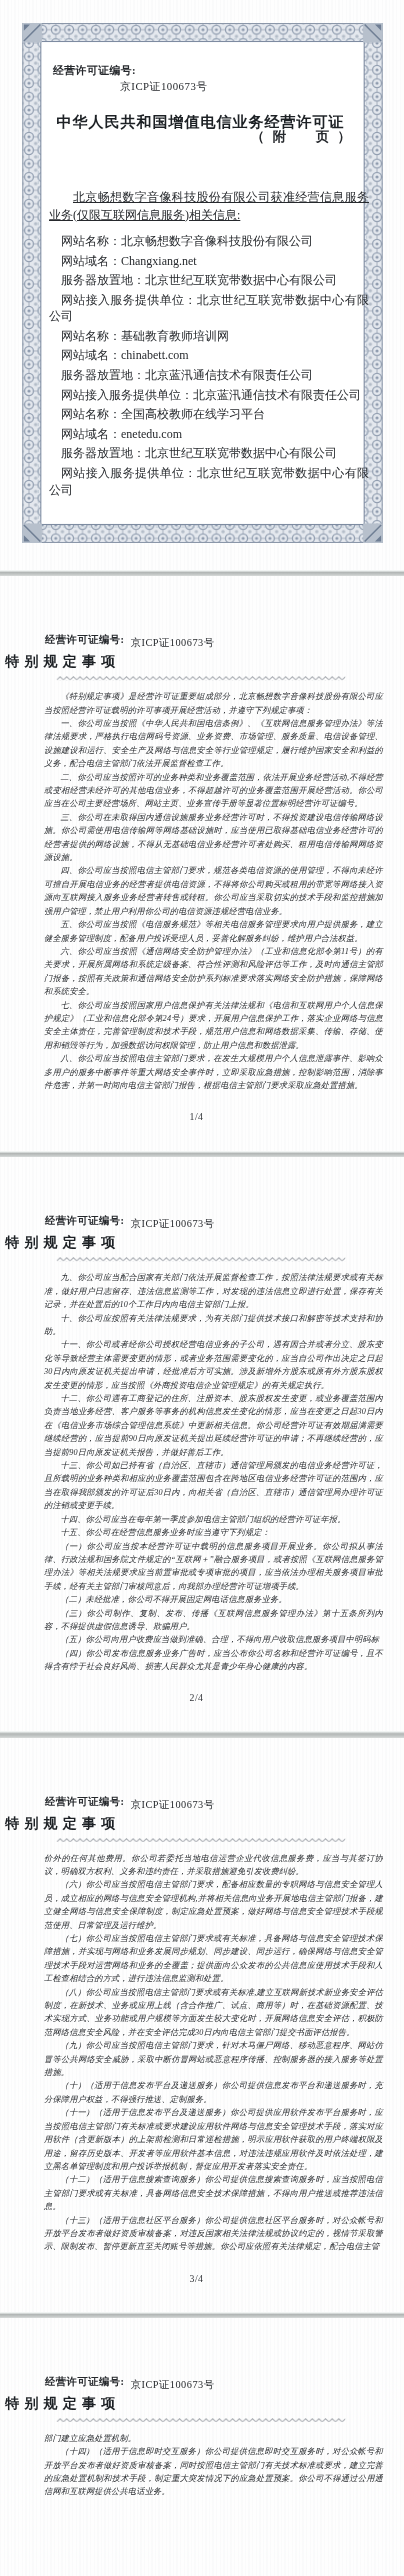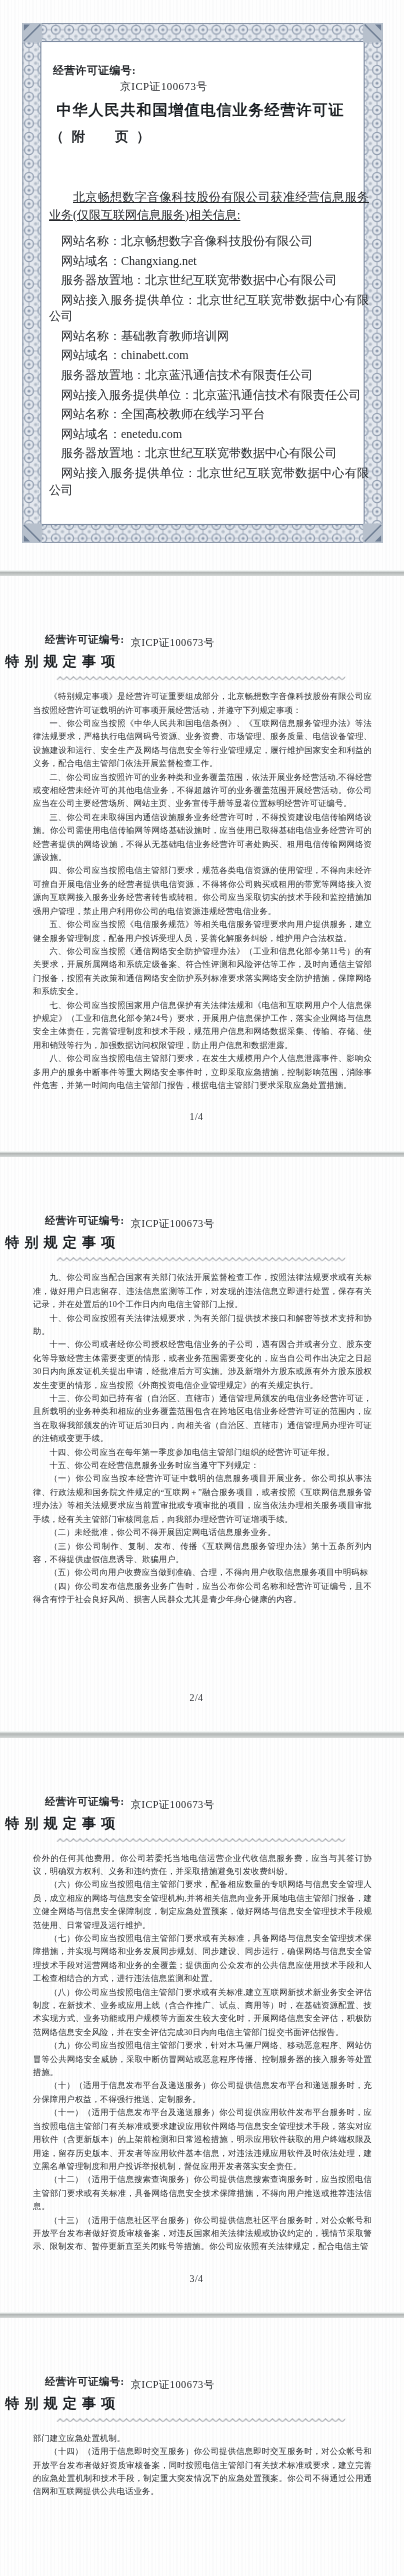--- a/index.html
+++ b/index.html
@@ -28,36 +28,36 @@
   .sep{
     height:6.2px;width:405px;
     background:linear-gradient(180deg,#e4e8e7 0%,#b3b7b6 30%,#c2c6c5 65%,#d8dbda 100%);
     border-top:0.5px solid #f1f4f3;
     box-sizing:border-box;
   }
   
   .cert-border{position:absolute;left:22px;top:23px;}
   .c-lic-label{position:absolute;left:53px;top:64px;font-size:10.8px;font-weight:600;letter-spacing:0.5px;}
   .c-lic-num{position:absolute;left:120px;top:80px;font-size:10.8px;letter-spacing:0.5px;}
-  .c-title{position:absolute;left:42px;right:42px;top:101px;margin:0;text-align:center;
+  .c-title{position:absolute;left:42px;right:42px;top:101px;margin:12px;text-align:center;
     font-size:15px;font-weight:700;letter-spacing:1px;color:#1d2125;}
-  .c-sub{position:absolute;left:42px;right:42px;top:128px;text-align:left;
+  .c-sub{position:absolute;left:42px;right:42px;top:128px;text-align:right;
     font-size:13.4px;font-weight:700;letter-spacing:8.2px;text-indent:8.2px;}
   .c-intro{position:absolute;left:49px;top:189px;width:320px;margin:0;
     font-size:12px;line-height:17.5px;text-indent:2em;text-align:justify;text-decoration:underline;}
   .c-entries{position:absolute;left:49px;top:233px;width:320px;}
   .c-entries p{margin:0 0 3.1px 0;font-size:12px;line-height:16.5px;text-indent:1em;text-align:justify;}
   
   .p-header{position:absolute;left:45px;top:57px;white-space:nowrap;}
   .p-header .lbl{font-size:10.3px;font-weight:600;letter-spacing:0.5px;}
   .p-header .num{font-size:10.3px;letter-spacing:0.5px;position:relative;top:3.1px;margin-left:6.2px;}
   .p-title{position:absolute;left:0;right:0;top:77px;margin:0;text-align:left;
     font-size:14px;font-weight:700;letter-spacing:5.2px;text-indent:5.2px;color:#1d2125;}
   .zigzag{position:absolute;top:100px;left:50%;transform:translateX(-50%);}
-  .p-body{position:absolute;left:33px;top:114px;width:339px;}
+  .p-body{position:absolute;left:44px;top:114px;width:339px;font-style:italic;}
   .p-body p{margin:0;font-size:8.2px;line-height:13.4px;letter-spacing:0.2px;
     text-align:justify;text-indent:2em;}
   .p-body p.cont{text-indent:0;}
   .pageno{position:absolute;left:0;right:8px;top:535px;text-align:center;
     font-size:9.8px;letter-spacing:0.5px;color:#34373b;}
   .defs-holder{position:absolute;width:0;height:0;overflow:hidden;}
 </style>
 </head>
 <body>
 
@@ -167,20 +167,21 @@
       <span class="lbl">经营许可证编号:</span><span class="num">京ICP证100673号</span>
     </div>
     <h2 class="p-title">特别规定事项</h2>
     <svg class="zigzag" width="291" height="4.6" viewBox="0 0 565 9">
       <rect width="565" height="9" fill="url(#zz)"></rect>
     </svg>
     <div class="p-body">
       <p>九、你公司应当配合国家有关部门依法开展监督检查工作，按照法律法规要求或有关标准，做好用户日志留存、违法信息监测等工作，对发现的违法信息立即进行处置，保存有关记录，并在处置后的10个工作日内向电信主管部门上报。</p>
       <p>十、你公司应按照有关法律法规要求，为有关部门提供技术接口和解密等技术支持和协助。</p>
       <p>十一、你公司或者经你公司授权经营电信业务的子公司，遇有因合并或者分立、股东变化等导致经营主体需要变更的情形，或者业务范围需要变化的，应当自公司作出决定之日起30日内向原发证机关提出申请，经批准后方可实施。涉及新增外方股东或原有外方股东股权发生变更的情形，应当按照《外商投资电信企业管理规定》的有关规定执行。</p>
+      <p>十二、你公司遇有工商登记的住所、注册资本、股东股权发生变更，或业务覆盖范围内负责当地业务经营、客户服务等事务的机构信息发生变化的情形，应当在变更之日起30日内在《电信业务市场综合管理信息系统》中更新相关信息。你公司经营许可证有效期届满需要继续经营的，应当提前90日向原发证机关提出延续经营许可证的申请；不再继续经营的，应当提前90日向原发证机关报告，并做好善后工作。</p>
       <p>十三、你公司如已持有省（自治区、直辖市）通信管理局颁发的电信业务经营许可证，且所载明的业务种类和相应的业务覆盖范围包含在跨地区电信业务经营许可证的范围内，应当在取得我部颁发的许可证后30日内，向相关省（自治区、直辖市）通信管理局办理许可证的注销或变更手续。</p>
       <p>十四、你公司应当在每年第一季度参加电信主管部门组织的经营许可证年报。</p>
       <p>十五、你公司在经营信息服务业务时应当遵守下列规定：</p>
       <p>（一）你公司应当按本经营许可证中载明的信息服务项目开展业务。你公司拟从事法律、行政法规和国务院文件规定的“互联网＋”融合服务项目，或者按照《互联网信息服务管理办法》等相关法规要求应当前置审批或专项审批的项目，应当依法办理相关服务项目审批手续，经有关主管部门审核同意后，向我部办理经营许可证增项手续。</p>
       <p>（二）未经批准，你公司不得开展固定网电话信息服务业务。</p>
       <p>（三）你公司制作、复制、发布、传播《互联网信息服务管理办法》第十五条所列内容，不得提供虚假信息诱导、欺骗用户。</p>
       <p>（五）你公司向用户收费应当做到准确、合理，不得向用户收取信息服务项目中明码标</p>
       <p>（四）你公司发布信息服务业务广告时，应当公布你公司名称和经营许可证编号，且不得含有悖于社会良好风尚、损害人民群众尤其是青少年身心健康的内容。</p>
     </div>
     <div class="pageno">2/4</div>

